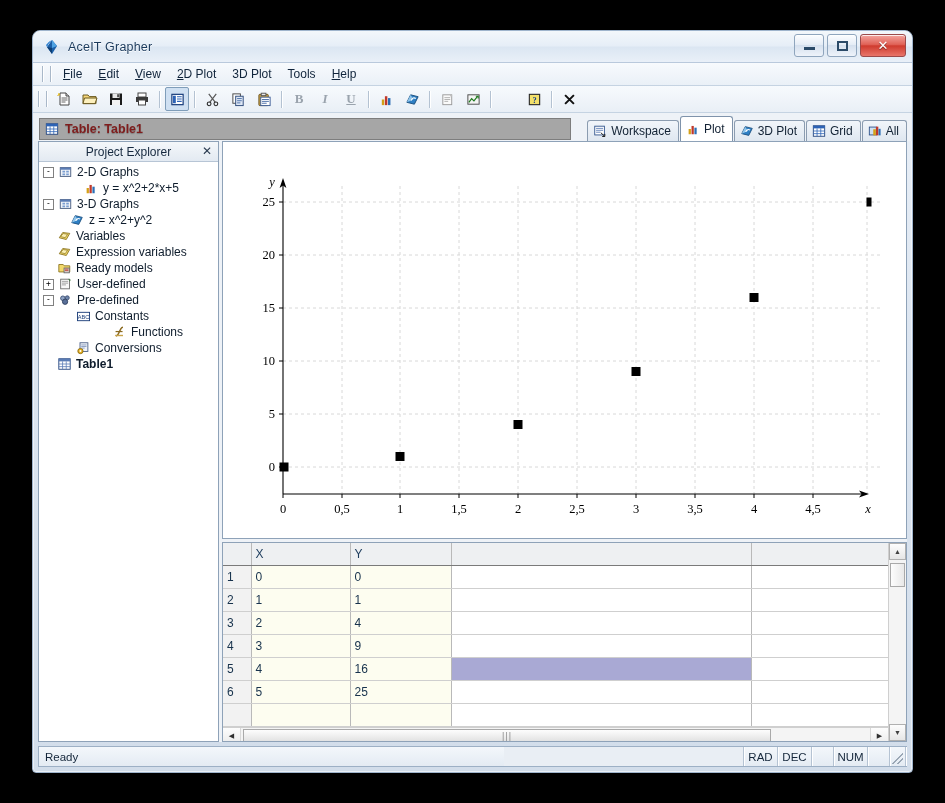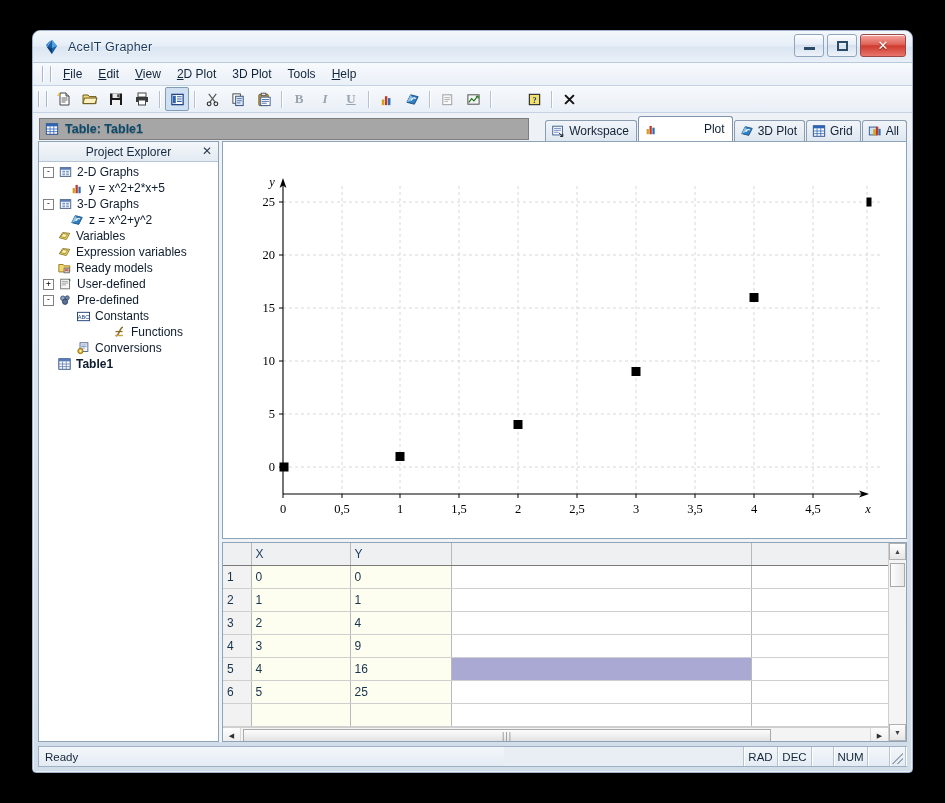--- a/index.html
+++ b/index.html
@@ -139,21 +139,21 @@
     height: 22px;
     background: #a6a6a6;
     border: 1px solid #7d7d7d;
     display: flex; align-items: center;
     padding-left: 5px;
     box-sizing: border-box;
     margin-bottom: 1px;
     margin-right: 4px;
   }
   #doctitle .t {
-    font-size: 12.5px; font-weight: bold; color: #0c4a6e;
+    font-size: 12.5px; font-weight: bold; color: #7f1d1d;
     margin-left: 6px;
     text-shadow: 0 1px 1px rgba(0,0,0,.25);
   }
   #tabstrip { display: flex; align-items: flex-end; height: 26px; margin-left: 12px; }
   .tab {
     height: 21px;
     display: flex; align-items: center;
     padding: 0 7px 0 5px;
     font-size: 12px; color: #122234;
     border: 1px solid #8b9cb0;
@@ -161,21 +161,20 @@
     border-radius: 3px 3px 0 0;
     background: linear-gradient(180deg,#f1f5fa 0%,#dfe7f0 100%);
     margin-right: 1px;
     box-sizing: border-box;
   }
   .tab.active {
     height: 25px;
     background: #ffffff;
     border-color: #7f93ab;
     font-weight: normal;
-    gap: 42px;
   }
   .tab .ti { margin-right: 4px; display: flex; }
 
   
   #body {
     position: absolute;
     left: 5px; right: 5px;
     top: 110px;
     bottom: 30px;
     display: flex;
@@ -620,21 +619,21 @@
           <span class="ticon">
             <svg width="15" height="14" viewBox="0 0 16 16">
               <rect x="2" y="3" width="12" height="10" fill="#f0f3f7" stroke="#40557a"></rect>
               <rect x="2" y="3" width="12" height="2.4" fill="#5a7cb5"></rect>
               <path d="M4.5 6.6h3v2h-3zM8.8 6.6h3v2h-3zM4.5 9.6h3v2h-3zM8.8 9.6h3v2h-3z" fill="#7a9ed1"></path>
             </svg>
           </span>
           <span class="tlab">2-D Graphs</span>
         </div>
 
-        <div class="trow" style="padding-left:30px;">
+        <div class="trow" style="padding-left:44px;">
           <span class="ticon">
             <svg width="14" height="14" viewBox="0 0 16 16">
               <rect x="3" y="8" width="2.6" height="6" fill="#d4a017"></rect>
               <rect x="6.3" y="4.5" width="2.6" height="9.5" fill="#c0392b"></rect>
               <rect x="9.6" y="6.5" width="2.6" height="7.5" fill="#2c6fb5"></rect>
             </svg>
           </span>
           <span class="tlab">y = x^2+2*x+5</span>
         </div>
 

